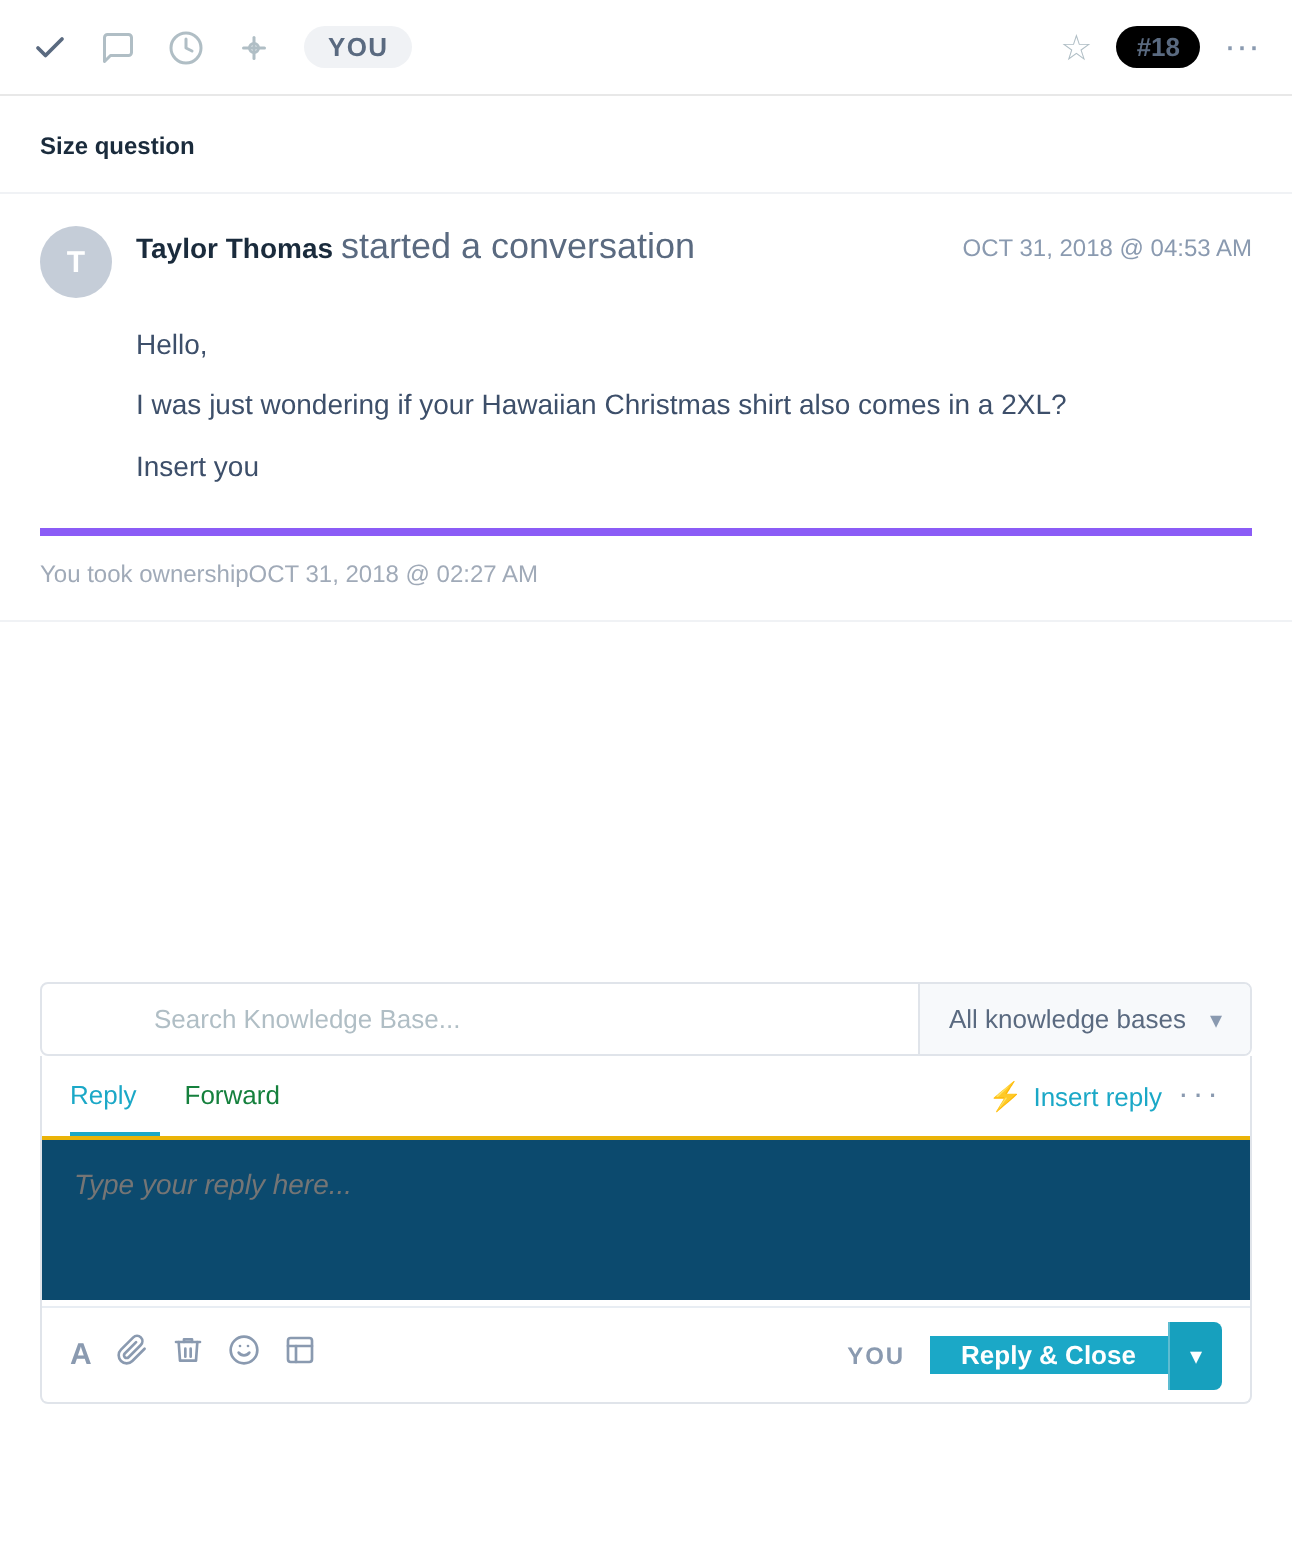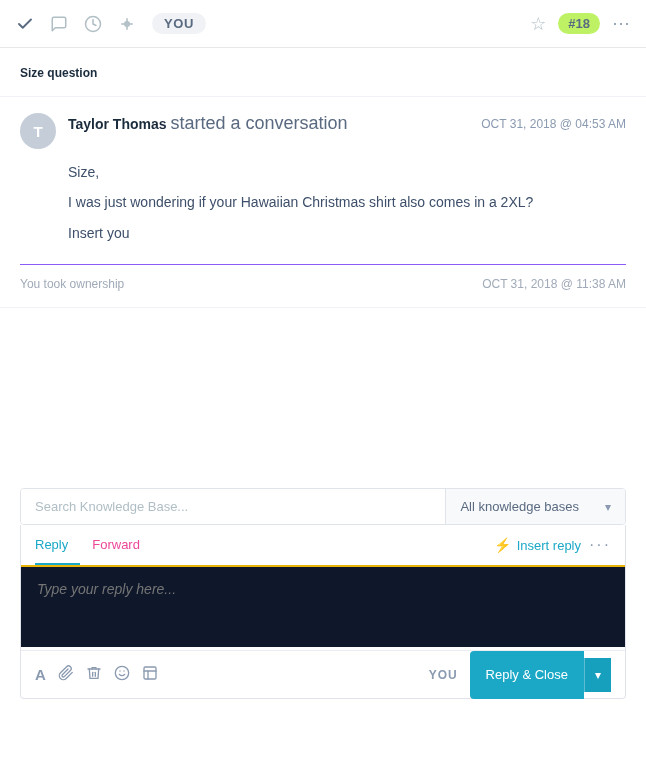--- a/index.html
+++ b/index.html
@@ -41,21 +41,21 @@
       background: #f0f2f5;
       color: #5a6a80;
       border-radius: 12px;
       padding: 3px 12px;
       font-size: 13px;
       font-weight: 600;
       letter-spacing: 0.05em;
       text-transform: uppercase;
     }
     .ticket-badge {
-      background: #bef264;
+      background: #000000;
       color: #5a6a80;
       border-radius: 12px;
       padding: 3px 10px;
       font-size: 13px;
       font-weight: 600;
     }
     .star-icon {
       color: #b0bec5;
       font-size: 18px;
       cursor: pointer;
@@ -120,43 +120,43 @@
     .message-body {
       margin-left: 48px;
       color: #3d4f6a;
       line-height: 1.6;
     }
     .message-body p {
       margin-bottom: 8px;
     }
     .ownership-row {
       display: flex;
-      justify-content: space-between;
       align-items: center;
       margin-top: 20px;
       padding-top: 12px;
-      border-top: 1px solid #8b5cf6;
+      border-top: 4px solid #8b5cf6;
     }
     .ownership-text {
       font-size: 12px;
       color: #a0aab8;
     }
     .ownership-timestamp {
       font-size: 12px;
       color: #a0aab8;
     }
 
     
     .kb-search-container {
       display: flex;
       border: 1px solid #e0e4ea;
       border-radius: 4px;
       margin: 0 20px;
       margin-top: 20px;
       overflow: hidden;
+      padding-left: 42px;
     }
     .kb-search-input {
       flex: 1;
       border: none;
       outline: none;
       padding: 10px 14px;
       font-size: 13px;
       color: #5a6a80;
       background: #fff;
     }
@@ -165,21 +165,21 @@
     }
     .kb-dropdown {
       display: flex;
       align-items: center;
       padding: 0 14px;
       background: #f7f9fb;
       border-left: 1px solid #e0e4ea;
       font-size: 13px;
       color: #5a6a80;
       cursor: pointer;
-      gap: 26px;
+      gap: 12px;
       white-space: nowrap;
     }
     .kb-dropdown-arrow {
       color: #8a9ab0;
       font-size: 12px;
     }
 
     
     .reply-container {
       margin: 0 20px;
@@ -192,21 +192,21 @@
       display: flex;
       align-items: center;
       padding: 0 14px;
       border-bottom: 2px solid #eab308;
       height: 42px;
       gap: 0;
     }
     .reply-tab {
       padding: 0 12px;
       font-size: 13px;
-      color: #ec4899;
+      color: #15803d;
       cursor: pointer;
       height: 100%;
       display: flex;
       align-items: center;
       border-bottom: 2px solid transparent;
     }
     .reply-tab.active {
       color: #1ba8c7;
       border-bottom: 2px solid #1ba8c7;
       font-weight: 500;
@@ -242,21 +242,21 @@
       width: 100%;
       border: none;
       outline: none;
       resize: none;
       padding: 14px 16px;
       font-size: 14px;
       color: #b0bec5;
       min-height: 80px;
       font-style: italic;
       font-family: inherit;
-      background: #0f172a;
+      background: #0c4a6e;
     }
     .reply-footer {
       display: flex;
       align-items: center;
       padding: 8px 14px;
       border-top: 1px solid #e8edf3;
       gap: 12px;
       height: 48px;
     }
     .footer-icon {
@@ -277,23 +277,23 @@
       align-items: center;
       border-radius: 4px;
       overflow: hidden;
     }
     .reply-close-btn {
       background: #1ba8c7;
       color: #fff;
       border: none;
       padding: 8px 16px;
       font-size: 13px;
-      font-weight: 400;
-      cursor: pointer;
-      height: 48px;
+      font-weight: 700;
+      cursor: pointer;
+      height: 19px;
       display: flex;
       align-items: center;
     }
     .reply-close-dropdown {
       background: #17a0be;
       color: #fff;
       border: none;
       border-left: 1px solid rgba(255,255,255,0.3);
       padding: 0 10px;
       height: 34px;
@@ -353,27 +353,27 @@
       <div class="message-sender-row">
         <span>
           <span class="message-sender">Taylor Thomas</span>
           <span style="color:#5a6a80; font-size:18px;">started a conversation</span>
         </span>
         <span class="message-timestamp">OCT 31, 2018 @ 04:53 AM</span>
       </div>
     </div>
   </div>
   <div class="message-body">
-    <p>Size,</p>
+    <p>Hello,</p>
     <p>I was just wondering if your Hawaiian Christmas shirt also comes in a 2XL?</p>
     <p>Insert you</p>
   </div>
   <div class="ownership-row">
     <span class="ownership-text">You took ownership</span>
-    <span class="ownership-timestamp">OCT 31, 2018 @ 11:38 AM</span>
+    <span class="ownership-timestamp">OCT 31, 2018 @ 02:27 AM</span>
   </div>
 </div>
 
 <div class="empty-space"></div>
 
 <div class="kb-search-container">
   <input class="kb-search-input" type="text" placeholder="Search Knowledge Base..." style="">
   <div class="kb-dropdown">
     <span>All knowledge bases</span>
     <span class="kb-dropdown-arrow">▾</span>

